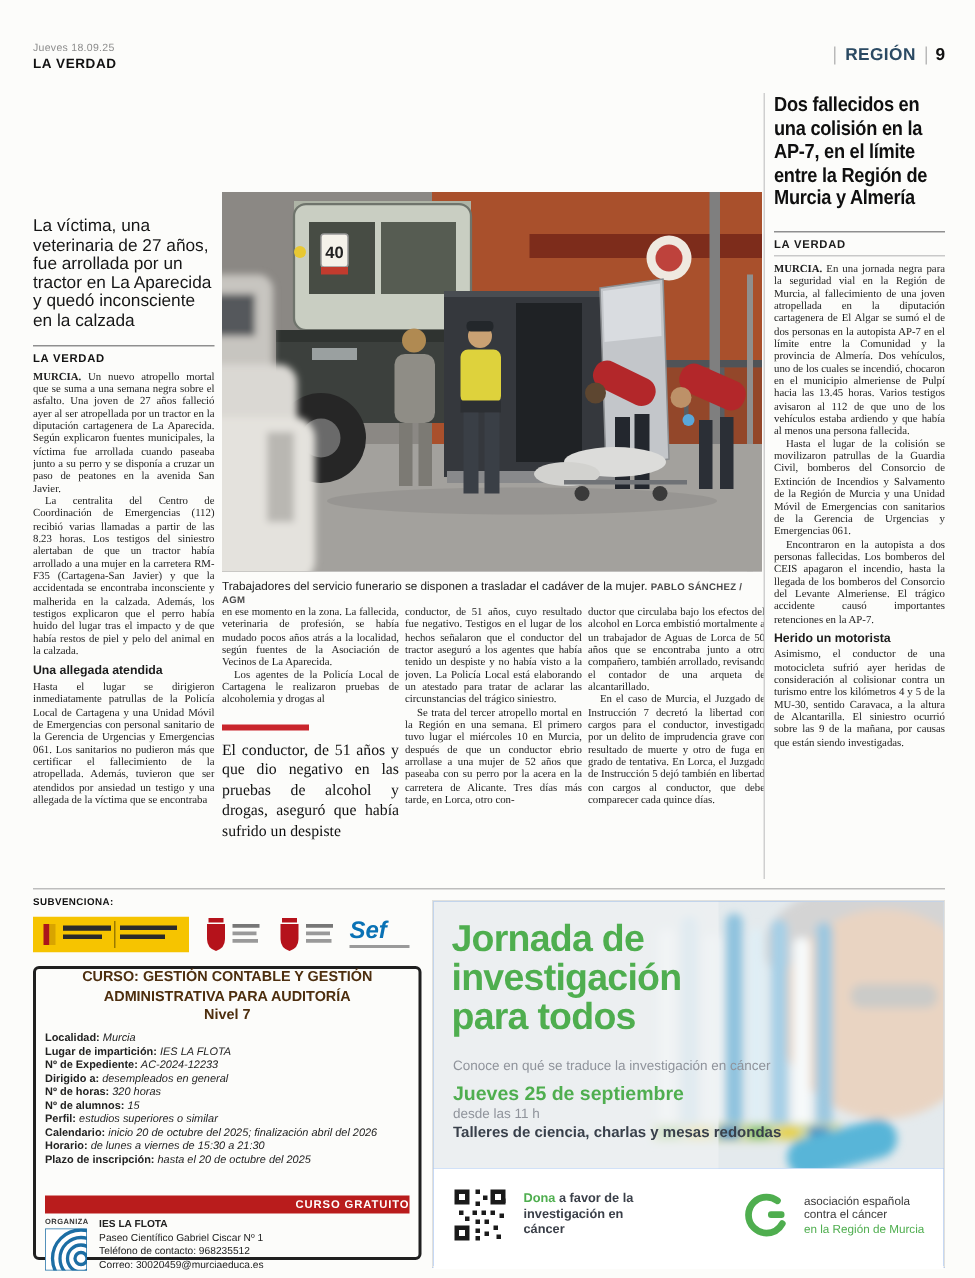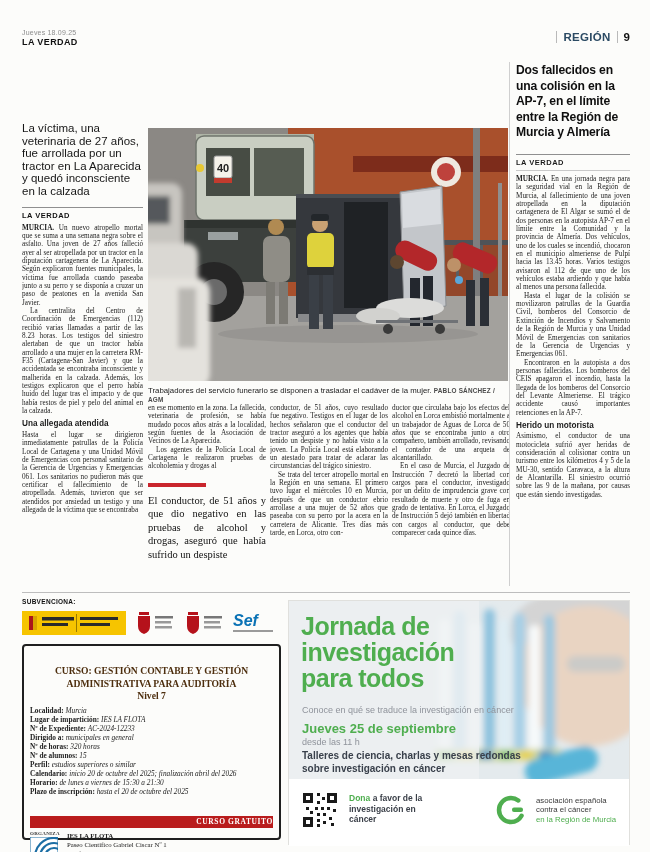--- a/index.html
+++ b/index.html
@@ -11,21 +11,21 @@
   .hdr-masthead{font-size:9px;font-weight:800;color:#111;letter-spacing:.4px;margin-top:1px;}
   .hdr-right{position:absolute;right:20px;top:31px;display:flex;align-items:center;gap:6px;}
   .hdr-sep{width:1px;height:12px;background:#b9b9b9;}
   .hdr-section{font-size:11.5px;font-weight:800;color:#2b4a63;letter-spacing:.3px;}
   .hdr-pagenum{font-size:11.5px;font-weight:800;color:#111;}
   
   .headline{position:absolute;left:22px;top:57px;}
   .headline span{display:block;white-space:nowrap;font-size:27px;line-height:30px;font-weight:800;
         letter-spacing:-.6px;color:#0d0d0d;transform:scaleX(.84);transform-origin:left top;}
   
-  .colL{position:absolute;left:22px;top:122px;width:121px;}
+  .colL{position:absolute;left:22px;top:145px;width:121px;}
   .standfirst{font-size:11.5px;line-height:12.6px;color:#161616;}
   .byline-rule{border-top:1px solid #8f8f8f;margin-top:9px;}
   .byline{font-size:7.5px;font-weight:800;letter-spacing:.5px;color:#111;padding:3px 0 4px;}
   .bodytext{font-family:"Liberation Serif",serif;font-size:7.2px;line-height:8.35px;
         text-align:justify;color:#1c1c1c;}
   .col1-body{height:352px;overflow:hidden;}
   .bodytext p{margin:0;}
   .bodytext p.ind{text-indent:8px;}
   .dateline{font-weight:700;}
   .subhead{font-family:"Liberation Sans",sans-serif;font-size:8.2px;font-weight:800;margin:5px 0 2px;}
@@ -49,21 +49,21 @@
   .sb-byline-rule{border-top:1px solid #8f8f8f;margin-top:14px;}
   .sb-byline{font-size:7.5px;font-weight:800;letter-spacing:.5px;padding:3px 0;}
   .sb-byline-rule2{border-top:1px solid #c9c9c9;margin-bottom:4px;}
   .sb-body{height:412px;overflow:hidden;}
   
   .course-ad{position:absolute;left:22px;top:598px;width:259px;}
   .subv{font-size:6.5px;font-weight:800;letter-spacing:.3px;color:#111;}
   .logo-row{margin-top:3px;height:30px;display:flex;align-items:center;gap:9px;}
   .sef{font-style:italic;font-weight:800;font-size:16px;color:#0a72b5;line-height:14px;}
   .sef-bar{width:40px;height:2px;background:#9a9a9a;margin-top:2px;}
-  .course-box{margin-top:6px;border:2px solid #1f1f1f;border-radius:4px;height:196px;padding:19px 6px;box-sizing:border-box;font-family:Liberation Serif, serif;}
+  .course-box{margin-top:6px;border:2px solid #1f1f1f;border-radius:4px;height:196px;padding:0 6px;box-sizing:border-box;}
   .course-title{text-align:center;font-size:9.6px;font-weight:800;color:#4d2e0e;line-height:12.5px;}
   .detail-list{margin-top:3px;font-size:7.3px;line-height:9.1px;color:#222;}
   .dl{font-weight:800;}
   .dv{font-style:italic;}
   .free-bar{margin-top:20px;background:#b91c1c;color:#fff;text-align:right;
         font-size:7.5px;font-weight:800;letter-spacing:.6px;line-height:12px;height:12px;}
   .contact{margin-top:3px;display:flex;gap:7px;align-items:flex-start;}
   .organiza{font-size:5px;font-weight:800;letter-spacing:.3px;color:#333;margin-bottom:1px;}
   .contact-text{font-size:6.8px;line-height:9px;color:#222;}
   .contact-name{font-weight:800;}
@@ -276,21 +276,21 @@
     <div class="course-box">
       <div class="course-title">
         <div>CURSO: GESTIÓN CONTABLE Y GESTIÓN</div>
         <div>ADMINISTRATIVA PARA AUDITORÍA</div>
         <div>Nivel 7</div>
       </div>
       <div class="detail-list">
         <div><span class="dl">Localidad:</span> <span class="dv">Murcia</span></div>
         <div><span class="dl">Lugar de impartición:</span> <span class="dv">IES LA FLOTA</span></div>
         <div><span class="dl">Nº de Expediente:</span> <span class="dv">AC-2024-12233</span></div>
-        <div><span class="dl">Dirigido a:</span> <span class="dv">municipales en general</span></div>
+        <div><span class="dl">Dirigido a:</span> <span class="dv">desempleados en general</span></div>
         <div><span class="dl">Nº de horas:</span> <span class="dv">320 horas</span></div>
         <div><span class="dl">Nº de alumnos:</span> <span class="dv">15</span></div>
         <div><span class="dl">Perfil:</span> <span class="dv">estudios superiores o similar</span></div>
         <div><span class="dl">Calendario:</span> <span class="dv">inicio 20 de octubre del 2025; finalización abril del 2026</span></div>
         <div><span class="dl">Horario:</span> <span class="dv">de lunes a viernes de 15:30 a 21:30</span></div>
         <div><span class="dl">Plazo de inscripción:</span> <span class="dv">hasta el 20 de octubre del 2025</span></div>
       </div>
       <div class="free-bar">CURSO GRATUITO</div>
       <div class="contact">
         <div>
@@ -352,21 +352,20 @@
       <div class="aecc-title">
         <span>Jornada de</span>
         <span>investigación</span>
         <span>para todos</span>
       </div>
       <div class="aecc-sub">Conoce en qué se traduce la investigación en cáncer</div>
       <div class="aecc-date">Jueves 25 de septiembre</div>
       <div class="aecc-time">desde las 11 h</div>
       <div class="aecc-desc">
         <div>Talleres de ciencia, charlas y mesas redondas</div>
-        <div>sobre investigación en cáncer</div>
       </div>
     </div>
     <div class="aecc-strip">
       <svg class="qr" width="38" height="38" viewBox="0 0 38 38">
         <rect x="0" y="0" width="38" height="38" fill="#fff"></rect>
         <g fill="#1a1a1a">
           <rect x="2" y="2" width="10" height="10"></rect>
             <rect x="26" y="2" width="10" height="10"></rect>
             <rect x="2" y="26" width="10" height="10"></rect>
           <rect x="16" y="2" width="3" height="3"></rect>

